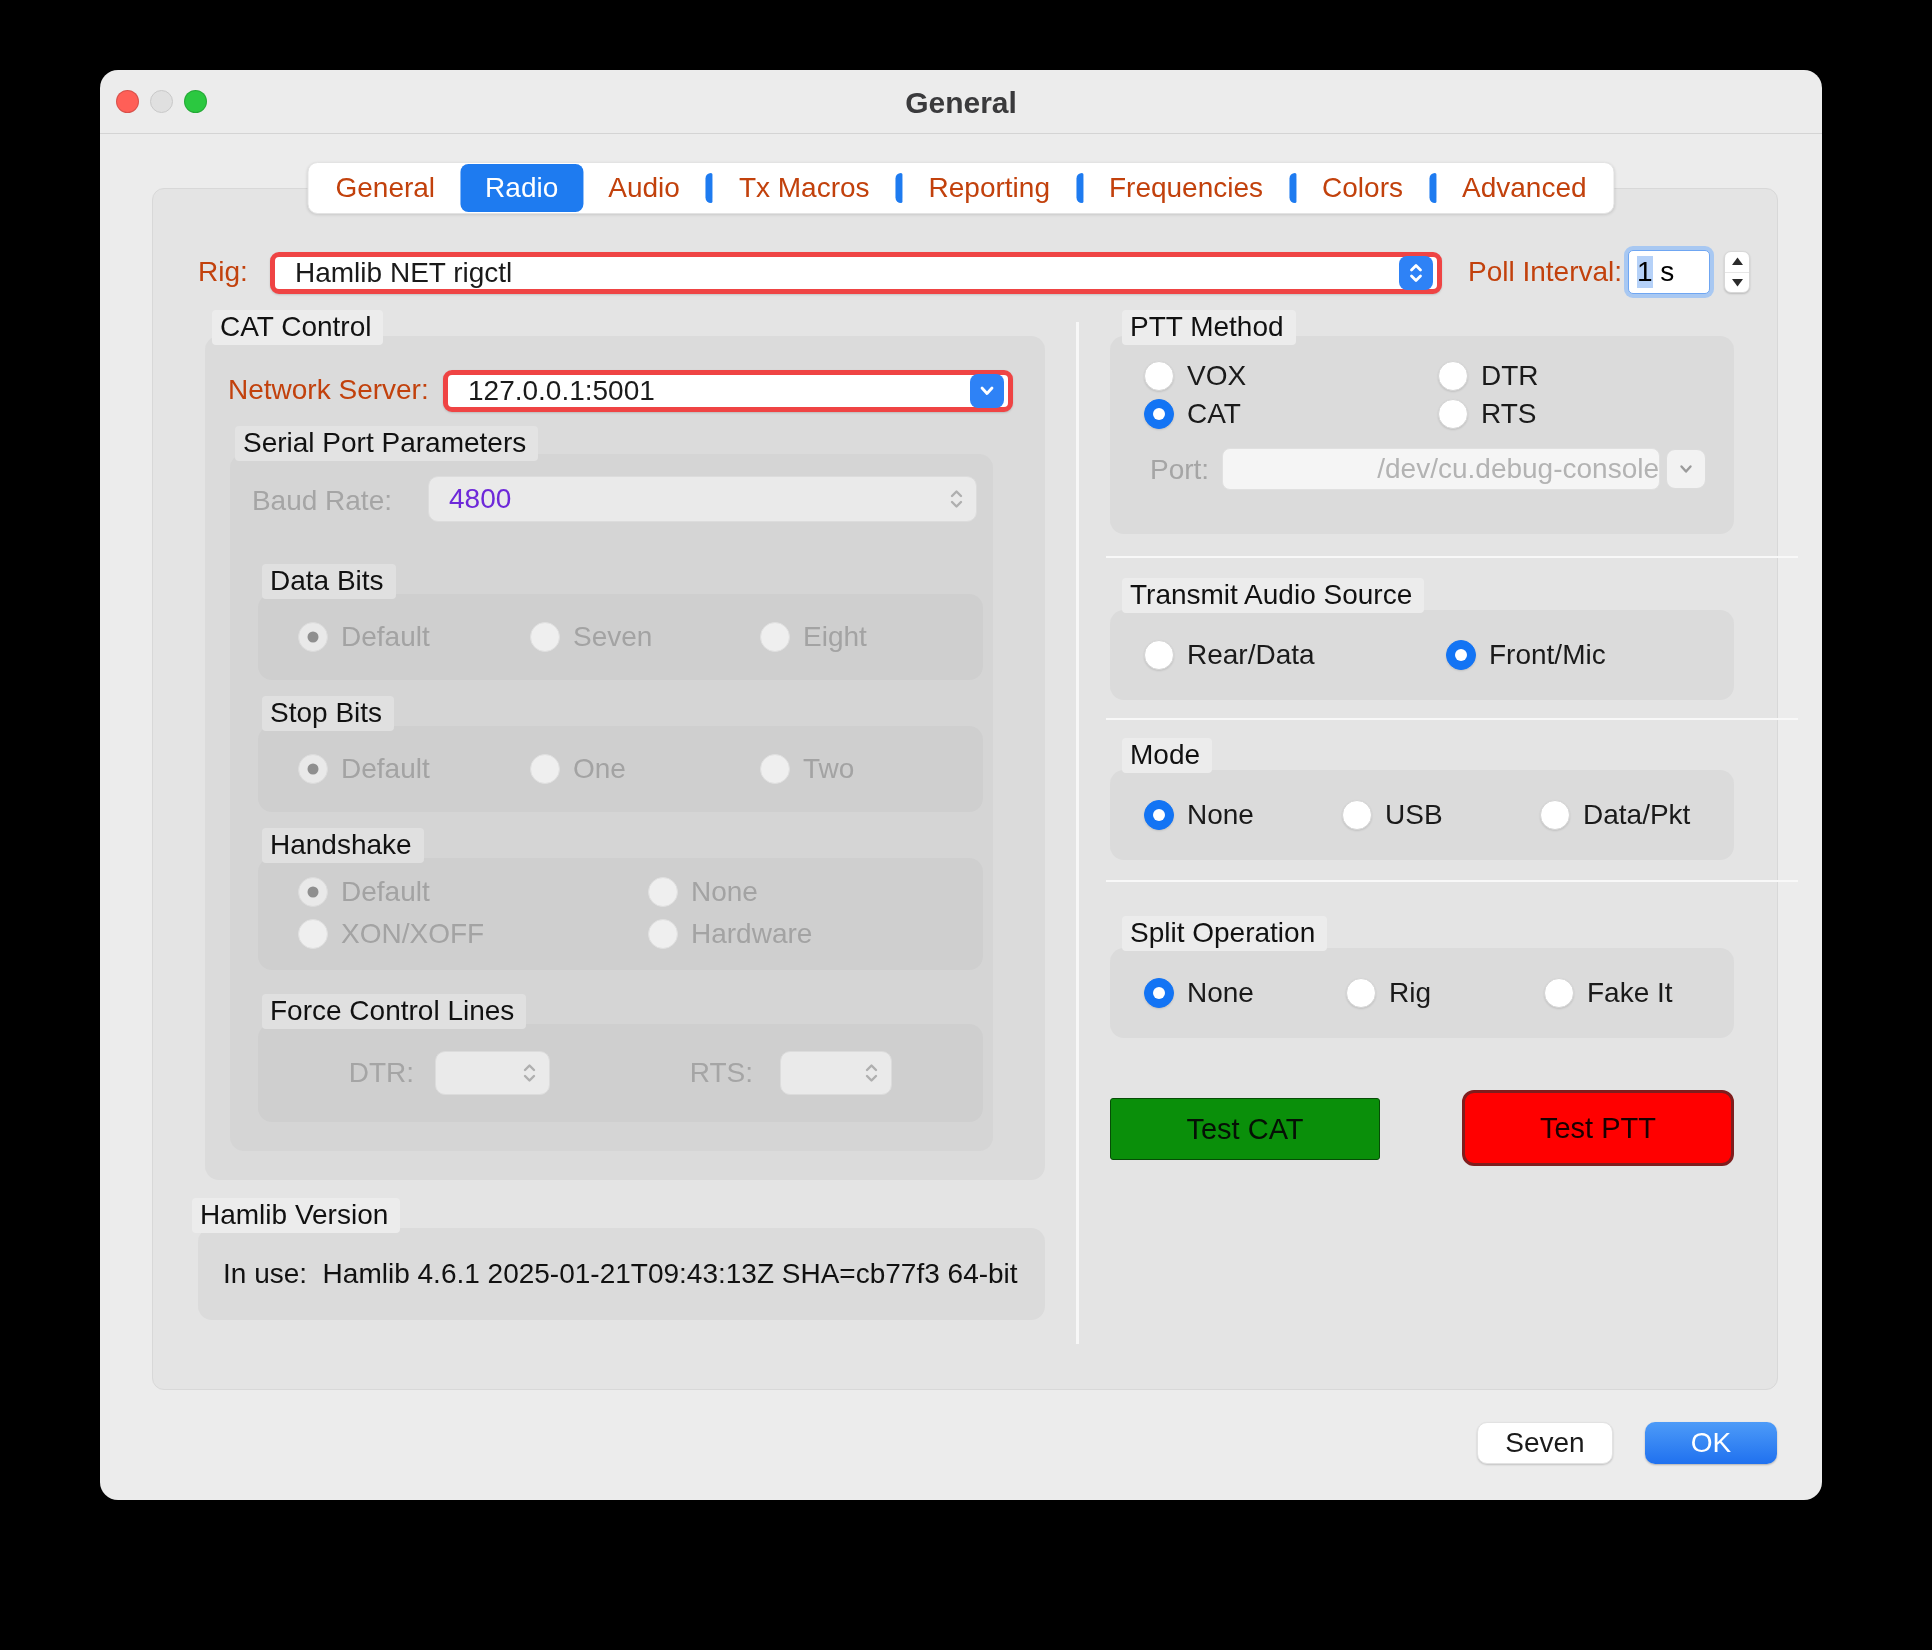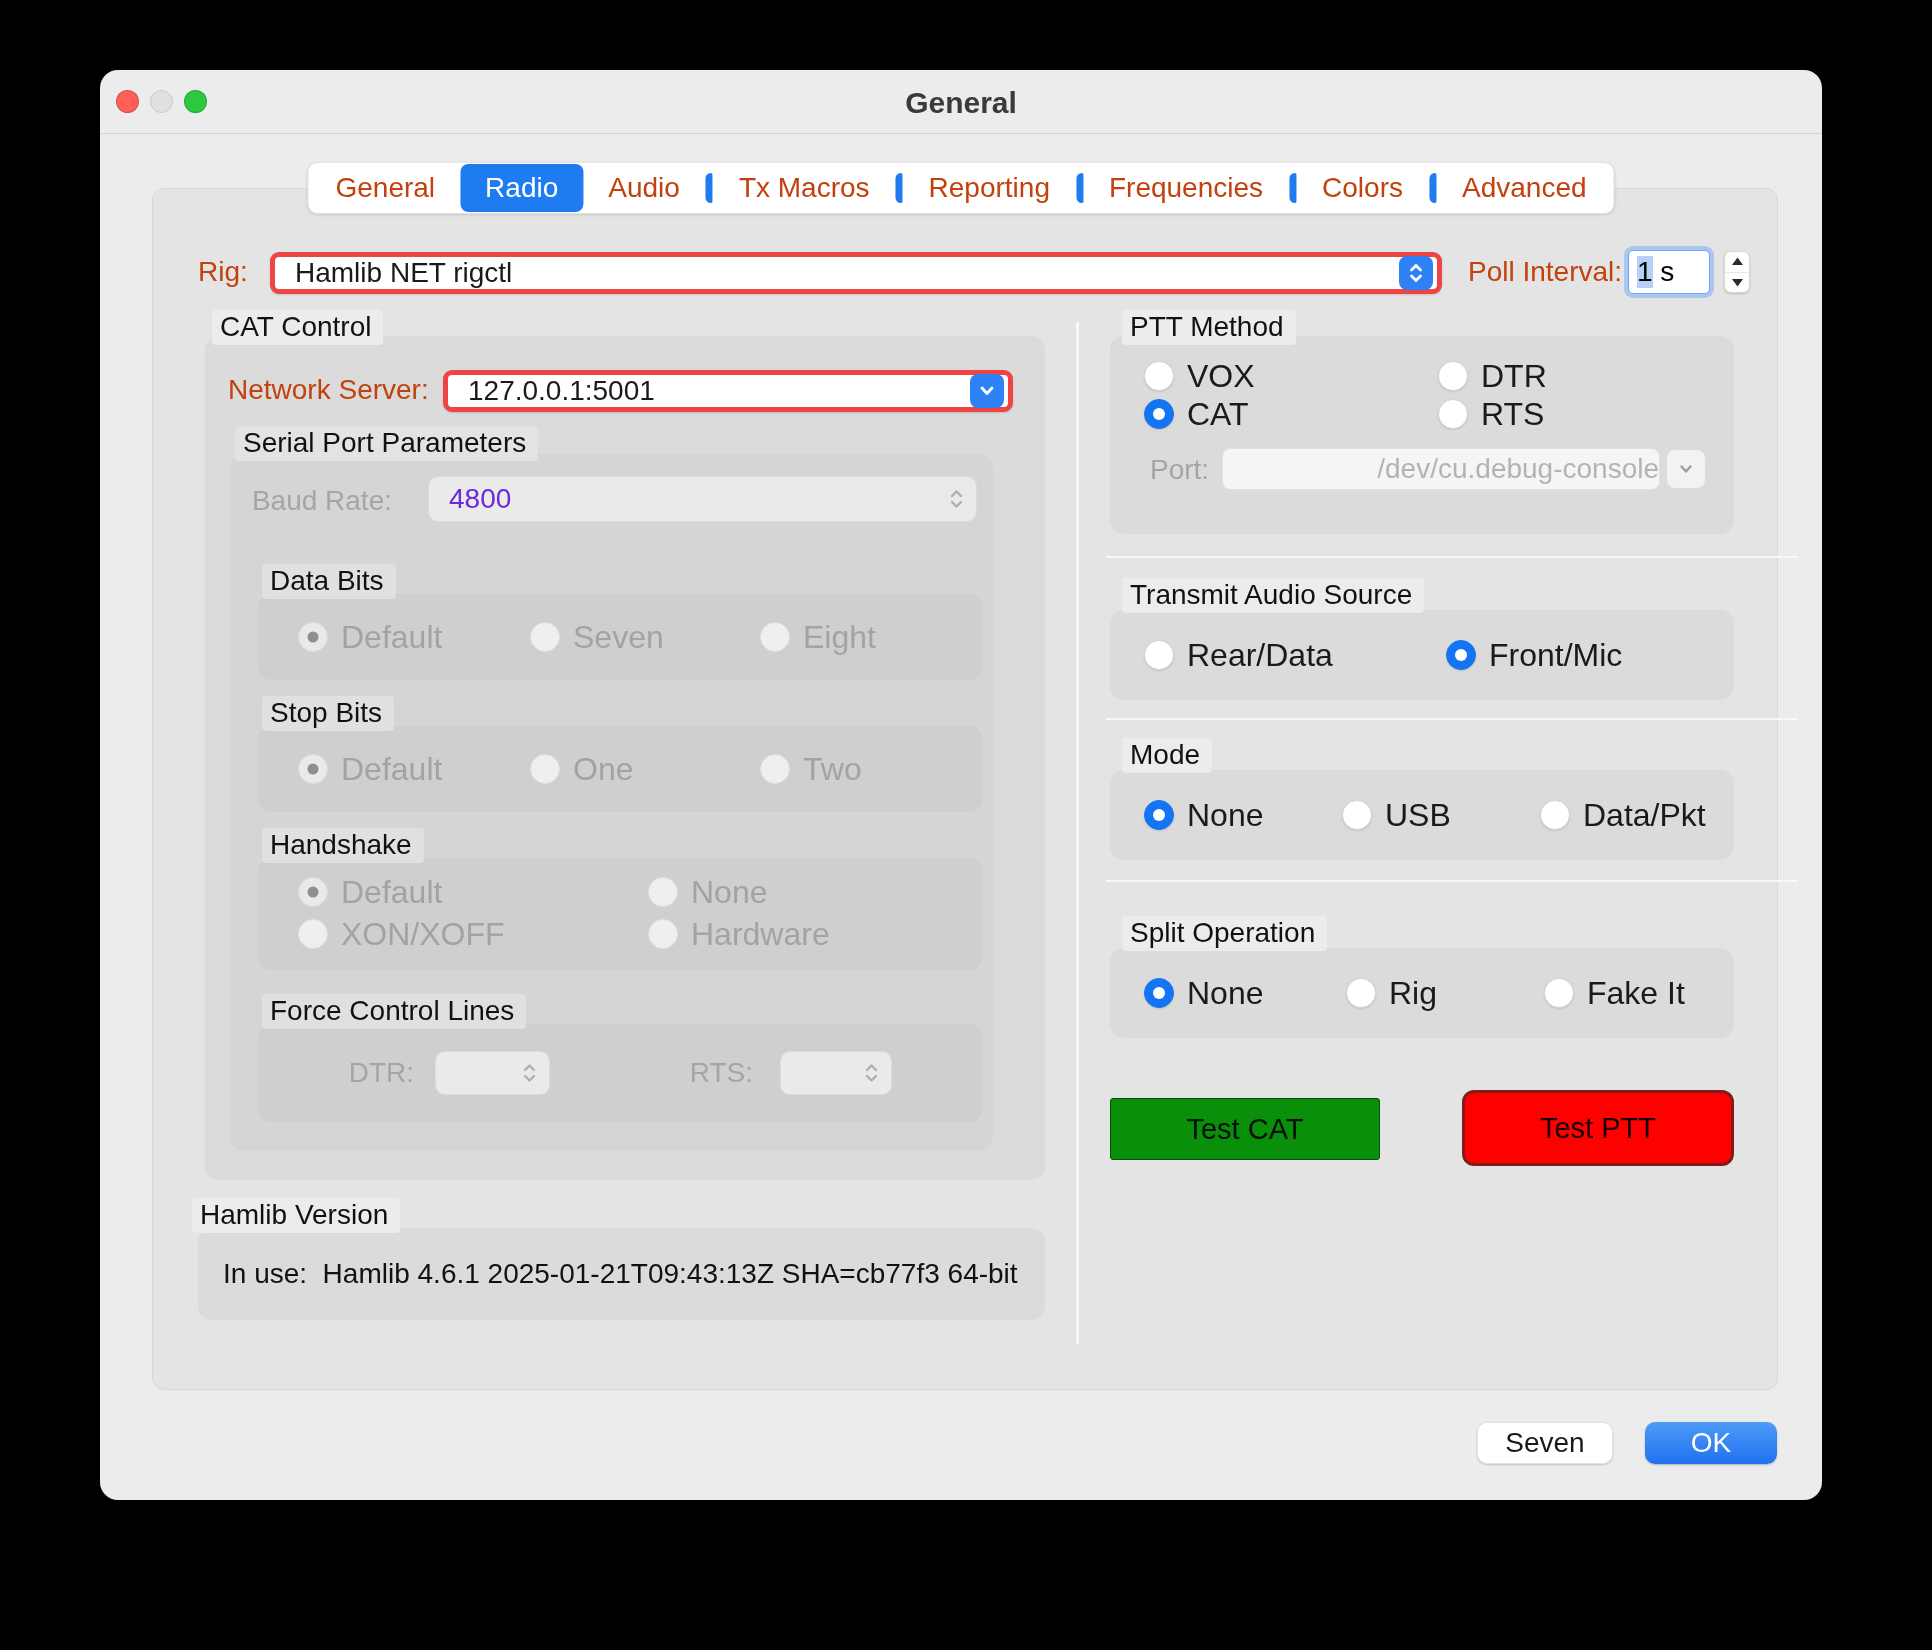--- a/index.html
+++ b/index.html
@@ -55,21 +55,21 @@
   .popup-dis .chev{position:absolute;right:12px;color:#AFAFAF;display:flex;}
   .chev svg{display:block;}
 
   
   .opt{position:absolute;display:flex;align-items:center;height:36px;cursor:default;}
   .rdo{width:30px;height:30px;border-radius:50%;background:#FFF;border:1px solid #D5D5D5;
     box-shadow:0 1px 2px rgba(0,0,0,.12);margin-right:13px;position:relative;flex:none;}
   .opt.on .rdo{background:#1374F4;border-color:#1374F4;}
   .opt.on .rdo::after{content:"";position:absolute;left:50%;top:50%;width:12px;height:12px;
     border-radius:50%;background:#FFF;transform:translate(-50%,-50%);}
-  .opt .olb{font-size:32px;color:#1A1A1A;white-space:nowrap;}
+  .opt .olb{font-size:28px;color:#1A1A1A;white-space:nowrap;}
   .opt.dz .rdo{background:#EFEFEF;border-color:#E0E0E0;box-shadow:none;}
   .opt.dz.on .rdo{background:#E9E9E9;border-color:#DCDCDC;}
   .opt.dz.on .rdo::after{background:#8F8F8F;width:11px;height:11px;}
   .opt.dz .olb{color:#A3A3A3;}
 
   
   .vsep{position:absolute;width:3px;background:#F7F7F7;}
   .hsep{position:absolute;height:2px;background:#F8F8F8;}
 
   

